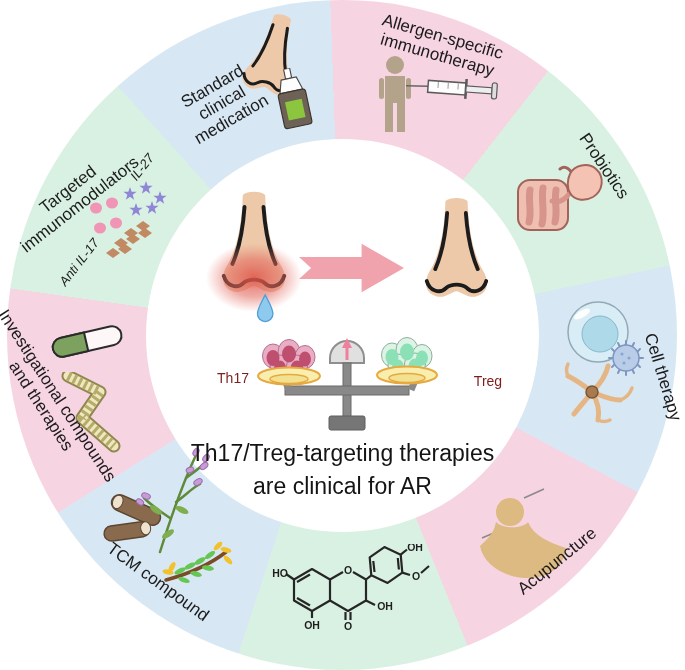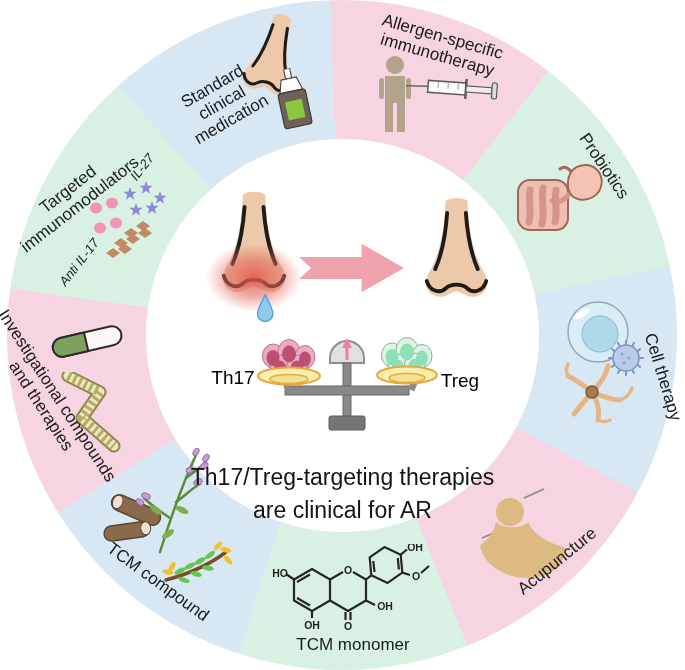--- a/index.html
+++ b/index.html
@@ -4,22 +4,22 @@
 <style>
   html,body{margin:0;padding:0;background:#fff;}
   #canvas{position:relative;width:685px;height:670px;background:#fff;overflow:hidden;
           font-family:"Liberation Sans",sans-serif;color:#1c1c1c;}
   .ring{position:absolute;left:7px;top:0;width:670px;height:670px;border-radius:50%;}
   .inner{position:absolute;left:146px;top:139px;width:393px;height:393px;border-radius:50%;background:#fff;}
   .seg-label{position:absolute;font-size:17px;line-height:1.13;text-align:center;white-space:nowrap;color:#1b1b1b;}
   .seg-label span{display:block;}
   .sub-label{position:absolute;font-size:13px;font-style:italic;white-space:nowrap;color:#1b1b1b;}
   .icon{position:absolute;}
-  .th-label{position:absolute;font-size:19px;color:#000000;}
-  .caption{position:absolute;left:0;top:461px;width:100%;text-align:center;font-size:23px;line-height:33px;color:#141414;}
+  .th-label{position:absolute;font-size:14px;color:#7f1d1d;}
+  .caption{position:absolute;left:0;top:437px;width:100%;text-align:center;font-size:23px;line-height:33px;color:#141414;}
 </style>
 </head>
 <body>
 
 <div id="canvas">
 
   <svg width="0" height="0" style="position:absolute" aria-hidden="true">
     <defs>
       <symbol id="nose" viewBox="0 0 100 140">
         <path d="M37,6 C42,1 58,1 63,6 C64,38 69,66 80,86 C90,101 87,114 74,118 C63,121 55,112 50,112 C45,112 37,121 26,118 C13,114 10,101 20,86 C31,66 36,38 37,6 Z" fill="#edc9a9"></path>
@@ -246,21 +246,20 @@
     <span>clinical</span>
     <span>medication</span>
   </div>
   <div class="seg-label" style="left:440px;top:46px;transform:translate(-50%,-50%) rotate(16deg);">
     <span>Allergen-specific</span>
     <span>immunotherapy</span>
   </div>
   <div class="seg-label" style="left:604px;top:166px;transform:translate(-50%,-50%) rotate(56deg);">Probiotics</div>
   <div class="seg-label" style="left:663px;top:377px;transform:translate(-50%,-50%) rotate(73deg);">Cell therapy</div>
   <div class="seg-label" style="left:557px;top:561px;transform:translate(-50%,-50%) rotate(-39deg);">Acupuncture</div>
-  <div class="seg-label" style="left:353px;top:645px;transform:translate(-50%,-50%);">TCM monomer</div>
   <div class="seg-label" style="left:158px;top:582px;transform:translate(-50%,-50%) rotate(36deg);">TCM compound</div>
   <div class="seg-label" style="left:49px;top:401px;transform:translate(-50%,-50%) rotate(57deg);">
     <span>Investigational compounds</span>
     <span>and therapies</span>
   </div>
   <div class="seg-label" style="left:74px;top:197px;transform:translate(-50%,-50%) rotate(-38deg);">
     <span>Targeted</span>
     <span>immunomodulators</span>
   </div>
   <div class="sub-label" style="left:79px;top:262px;transform:translate(-50%,-50%) rotate(-52deg);">Anti IL-17</div>
@@ -319,20 +318,20 @@
           <ellipse cx="167" cy="34" rx="6.5" ry="7.5"></ellipse>
       </g>
     </g>
     <ellipse cx="41" cy="44" rx="31" ry="8.5" fill="#f9eeae" stroke="#e7a93f" stroke-width="2"></ellipse>
     <ellipse cx="41" cy="47" rx="19" ry="4.5" fill="#f3e192" stroke="#e7a93f" stroke-width="1.5"></ellipse>
     <ellipse cx="159" cy="43" rx="30" ry="8.5" fill="#f9eeae" stroke="#e7a93f" stroke-width="2"></ellipse>
     <ellipse cx="159" cy="46" rx="18" ry="4.5" fill="#f3e192" stroke="#e7a93f" stroke-width="1.5"></ellipse>
   </svg>
 
   <div class="th-label" style="left:233px;top:378px;transform:translate(-50%,-50%);">Th17</div>
-  <div class="th-label" style="left:460px;top:381px;transform:translate(-50%,-50%);">Treg</div>
+  <div class="th-label" style="left:488px;top:381px;transform:translate(-50%,-50%);">Treg</div>
 
   <div class="caption">
     <div>Th17/Treg-targeting therapies</div>
     <div>are clinical for AR</div>
   </div>
 
 </div>
 
 </body></html>

